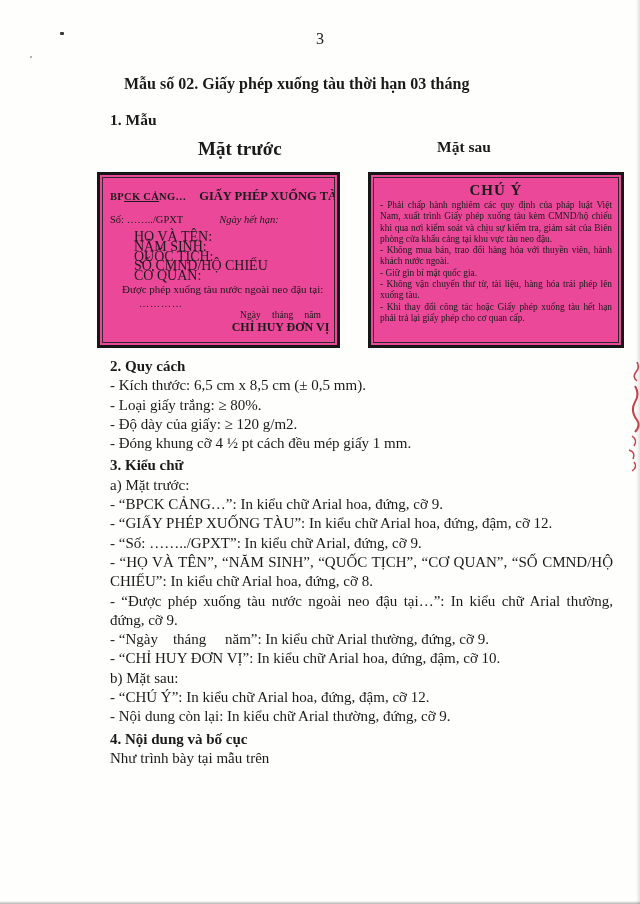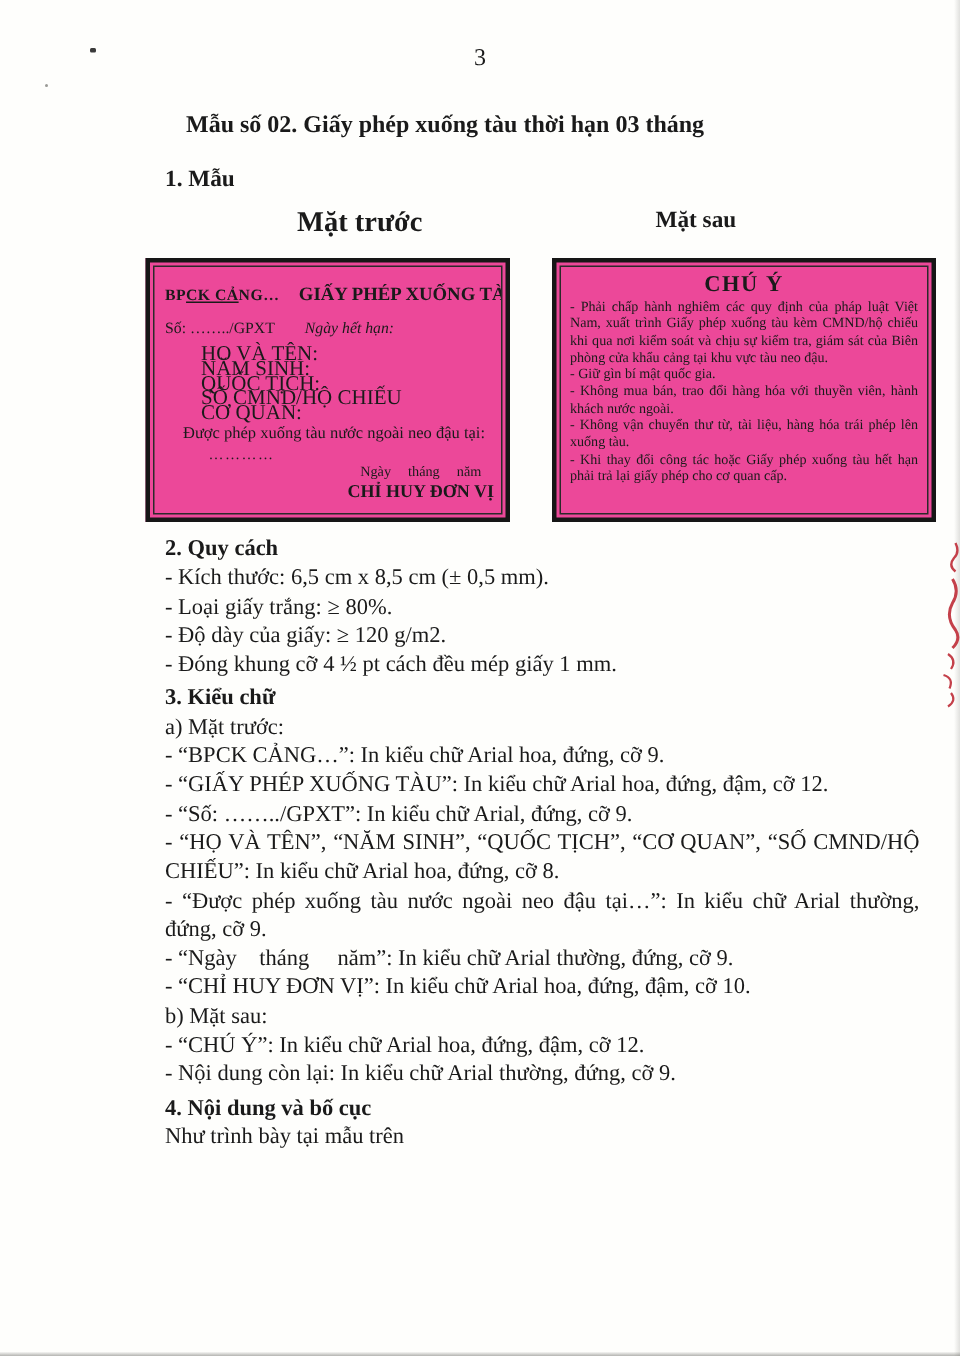--- a/index.html
+++ b/index.html
@@ -27,21 +27,21 @@
   .card-front{left:97px;width:243px;height:176px;}
   .card-back{left:368px;width:256px;height:176px;}
 
   .cf-inner{padding:11px 7px 0 7px;}
   .cf-row1{display:flex;align-items:baseline;}
   .cf-org{font-size:10.5px;font-weight:bold;letter-spacing:.3px;white-space:nowrap;}
   .cf-org .ul{text-decoration:underline;}
   .cf-title{font-size:12.5px;font-weight:bold;margin-left:13px;white-space:nowrap;}
   .cf-row2{display:flex;margin-top:10px;}
   .cf-number{font-size:10.5px;white-space:nowrap;}
-  .cf-expiry{font-size:10.5px;font-style:italic;margin-left:20px;white-space:nowrap;}
+  .cf-expiry{font-size:10.5px;font-style:italic;margin-left:36px;white-space:nowrap;}
   .cf-fields{margin:7px 0 0 24px;font-size:14px;line-height:9.8px;}
   .cf-permission{margin:2px 0 0 12px;font-size:11px;line-height:12px;white-space:nowrap;}
   .cf-dots{margin:3px 0 0 29px;font-size:10px;letter-spacing:1px;}
   .cf-sign{margin:1px 0 0 118px;text-align:center;width:105px;}
   .cf-date{font-size:9.5px;word-spacing:9px;white-space:nowrap;}
   .cf-signer{font-size:12px;font-weight:bold;white-space:nowrap;margin-top:0px;}
 
   .cb-inner{padding:3px 6px 0 6px;}
   .cb-title{text-align:center;font-size:15px;font-weight:bold;letter-spacing:1px;line-height:18px;}
   .cb-notes{margin-top:1px;}
@@ -99,22 +99,22 @@
         <div class="cf-signer">CHỈ HUY ĐƠN VỊ</div>
       </div>
     </div>
   </div>
 
   <div class="card card-back">
     <div class="card-inner cb-inner">
       <div class="cb-title">CHÚ Ý</div>
       <div class="cb-notes">
         <p>- Phải chấp hành nghiêm các quy định của pháp luật Việt Nam, xuất trình Giấy phép xuống tàu kèm CMND/hộ chiếu khi qua nơi kiểm soát và chịu sự kiểm tra, giám sát của Biên phòng cửa khẩu cảng tại khu vực tàu neo đậu.</p>
+        <p>- Không mua bán, trao đổi hàng hóa với thuyền viên, hành khách nước ngoài.</p>
         <p>- Giữ gìn bí mật quốc gia.</p>
-        <p>- Không mua bán, trao đổi hàng hóa với thuyền viên, hành khách nước ngoài.</p>
         <p>- Không vận chuyển thư từ, tài liệu, hàng hóa trái phép lên xuống tàu.</p>
         <p>- Khi thay đổi công tác hoặc Giấy phép xuống tàu hết hạn phải trả lại giấy phép cho cơ quan cấp.</p>
       </div>
     </div>
   </div>
 
   <div class="body-text">
     <p class="b first">2. Quy cách</p>
     <p>- Kích thước: 6,5 cm x 8,5 cm (± 0,5 mm).</p>
     <p>- Loại giấy trắng:  ≥ 80%.</p>

